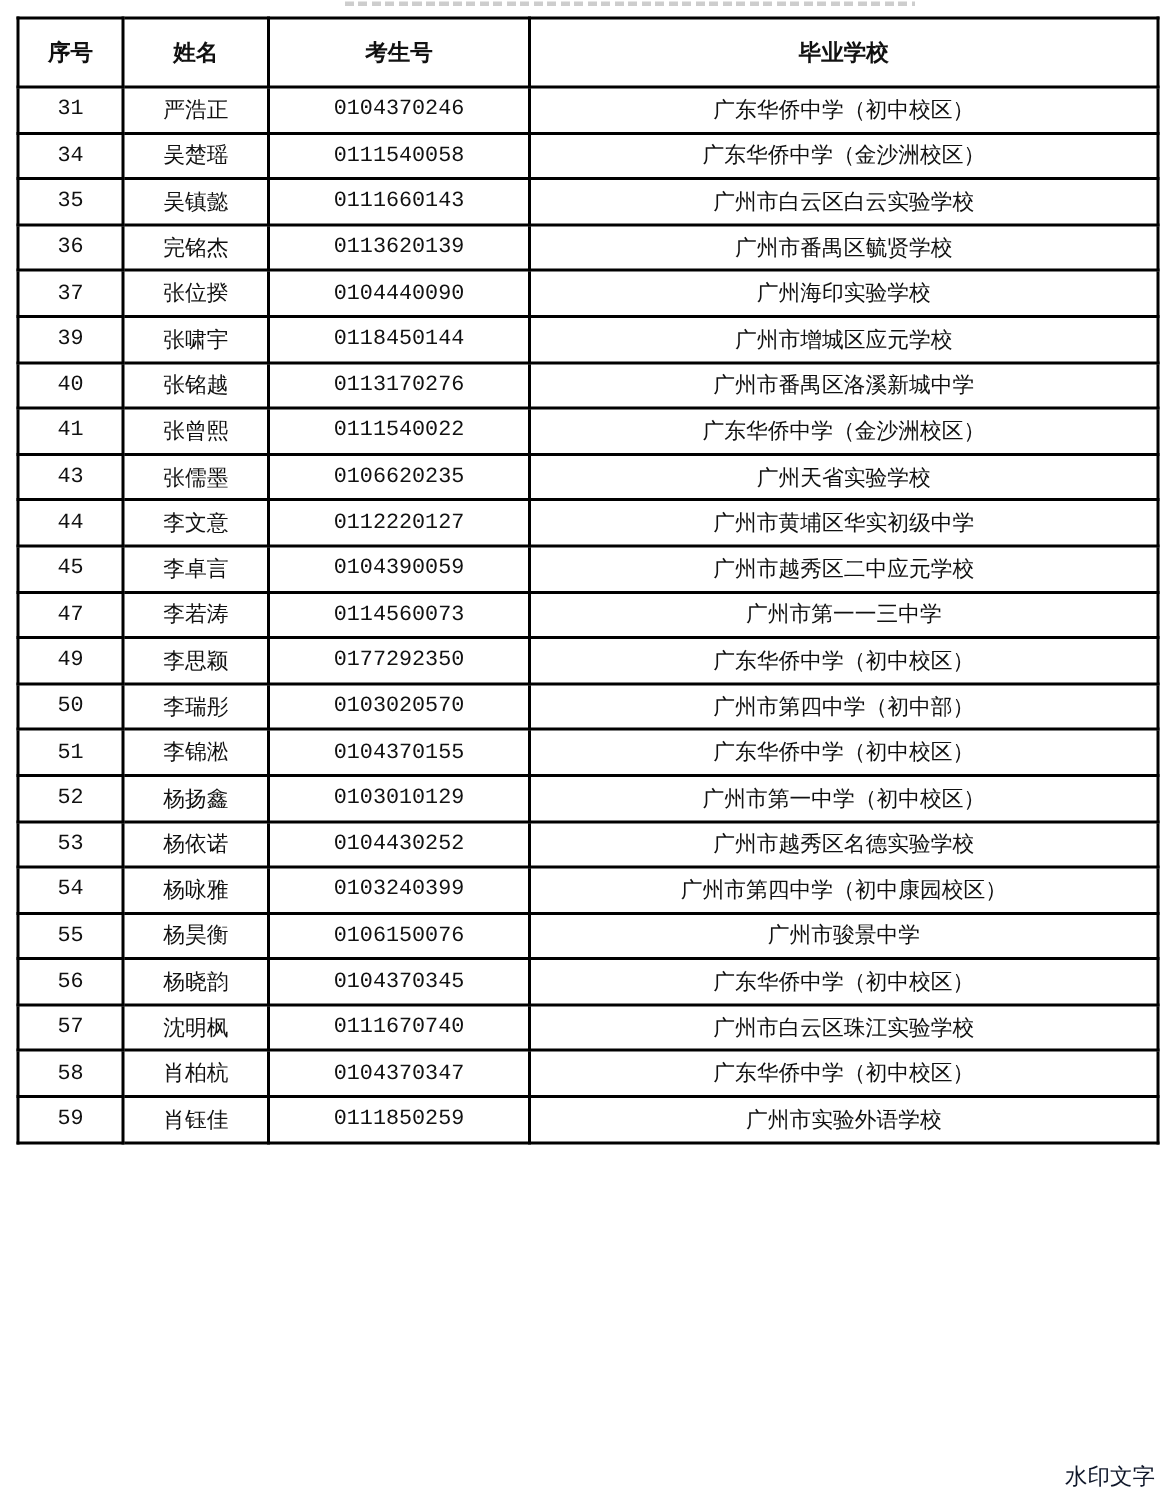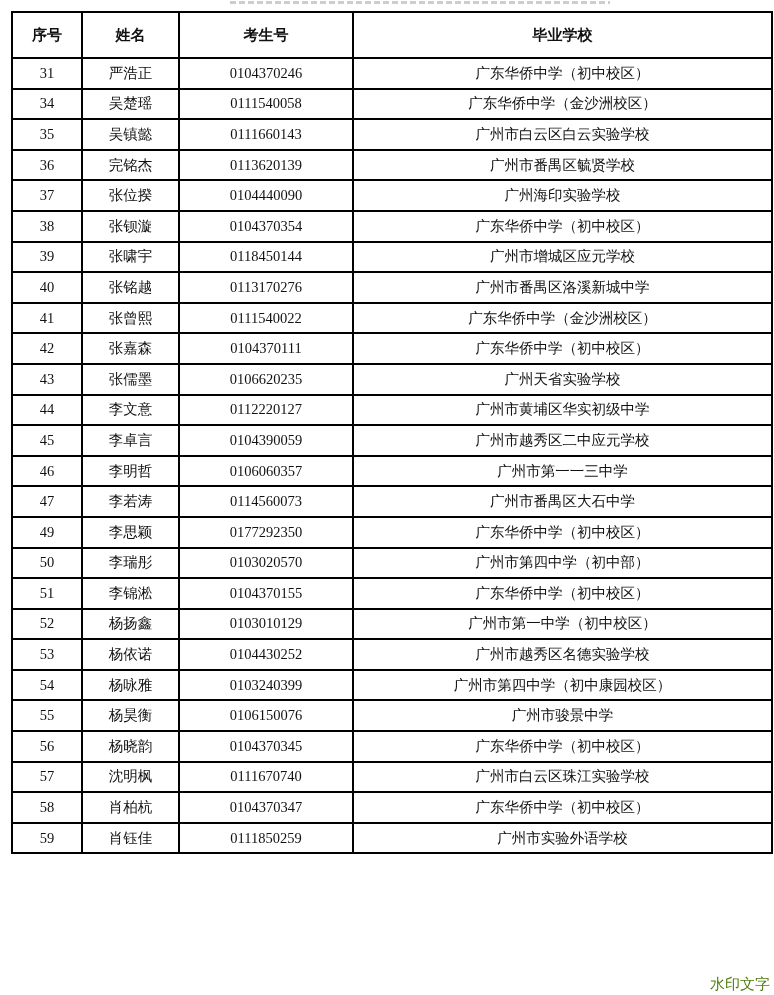--- a/index.html
+++ b/index.html
@@ -5,22 +5,22 @@
   html, body { margin: 0; padding: 0; background: #ffffff; }
   body { width: 774px; height: 995px; position: relative; overflow: hidden;
          font-family: "DejaVu Sans", "Liberation Sans", sans-serif; color: #111; }
   .title-strip { position: absolute; left: 230px; top: 0; width: 380px; height: 6px; overflow: hidden; }
   .title-strip span { display:block; height: 3px; margin-top: 1px; background: repeating-linear-gradient(90deg,#b8b8b8 0 6px, transparent 6px 9px); opacity: .7; }
   table.roster { position: absolute; left: 11px; top: 11px; width: 760px; border-collapse: collapse; table-layout: fixed; }
   table.roster td, table.roster th { border: 2px solid #000; text-align: center; padding: 0; font-size: 14.5px; white-space: nowrap; overflow: hidden; }
   table.roster th { height: 44px; font-weight: bold; font-size: 15px; }
   table.roster td { height: 28.6px; }
   col.c1 { width: 70px; } col.c2 { width: 97px; } col.c3 { width: 174px; } col.c4 { width: 419px; }
-  td.num, td.exam { font-family: Liberation Serif, serif; font-size: 15px; }
-  .watermark { position: absolute; right: 4px; bottom: 2px; font-size: 15px; color: #4d7c0f; background: #fff; line-height: 18px; }
+  td.num, td.exam { font-family: Liberation Mono, monospace; font-size: 15px; }
+  .watermark { position: absolute; right: 4px; bottom: 2px; font-size: 15px; color: #0f172a; background: #fff; line-height: 18px; }
 </style>
 </head>
 <body>
 
 <div class="title-strip">
     <span></span>
   </div>
 
 <table class="roster">
   <colgroup>
@@ -62,78 +62,60 @@
         <td class="exam">0113620139</td>
         <td class="school">广州市番禺区毓贤学校</td>
       </tr>
       <tr>
         <td class="num">37</td>
         <td class="name">张位揆</td>
         <td class="exam">0104440090</td>
         <td class="school">广州海印实验学校</td>
       </tr>
       <tr>
-        <td class="num">38</td>
-        <td class="name">张钡漩</td>
-        <td class="exam">0104370354</td>
-        <td class="school">广东华侨中学（初中校区）</td>
-      </tr>
-      <tr>
         <td class="num">39</td>
         <td class="name">张啸宇</td>
         <td class="exam">0118450144</td>
         <td class="school">广州市增城区应元学校</td>
       </tr>
       <tr>
         <td class="num">40</td>
         <td class="name">张铭越</td>
         <td class="exam">0113170276</td>
         <td class="school">广州市番禺区洛溪新城中学</td>
       </tr>
       <tr>
         <td class="num">41</td>
         <td class="name">张曾熙</td>
         <td class="exam">0111540022</td>
         <td class="school">广东华侨中学（金沙洲校区）</td>
-      </tr>
-      <tr>
-        <td class="num">42</td>
-        <td class="name">张嘉森</td>
-        <td class="exam">0104370111</td>
-        <td class="school">广东华侨中学（初中校区）</td>
       </tr>
       <tr>
         <td class="num">43</td>
         <td class="name">张儒墨</td>
         <td class="exam">0106620235</td>
         <td class="school">广州天省实验学校</td>
       </tr>
       <tr>
         <td class="num">44</td>
         <td class="name">李文意</td>
         <td class="exam">0112220127</td>
         <td class="school">广州市黄埔区华实初级中学</td>
       </tr>
       <tr>
         <td class="num">45</td>
         <td class="name">李卓言</td>
         <td class="exam">0104390059</td>
         <td class="school">广州市越秀区二中应元学校</td>
       </tr>
       <tr>
-        <td class="num">46</td>
-        <td class="name">李明哲</td>
-        <td class="exam">0106060357</td>
-        <td class="school">广州市第一一三中学</td>
-      </tr>
-      <tr>
         <td class="num">47</td>
         <td class="name">李若涛</td>
         <td class="exam">0114560073</td>
-        <td class="school">广州市番禺区大石中学</td>
+        <td class="school">广州市第一一三中学</td>
       </tr>
       <tr>
         <td class="num">49</td>
         <td class="name">李思颖</td>
         <td class="exam">0177292350</td>
         <td class="school">广东华侨中学（初中校区）</td>
       </tr>
       <tr>
         <td class="num">50</td>
         <td class="name">李瑞彤</td>

